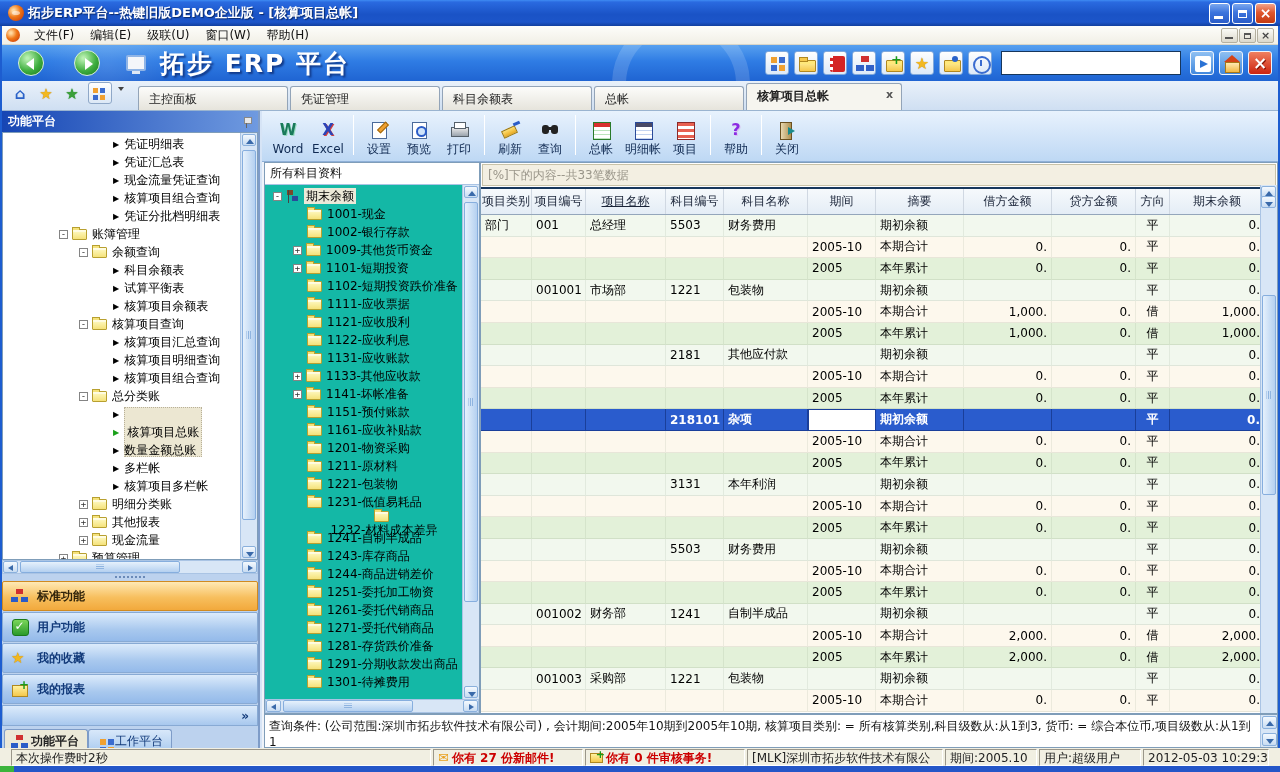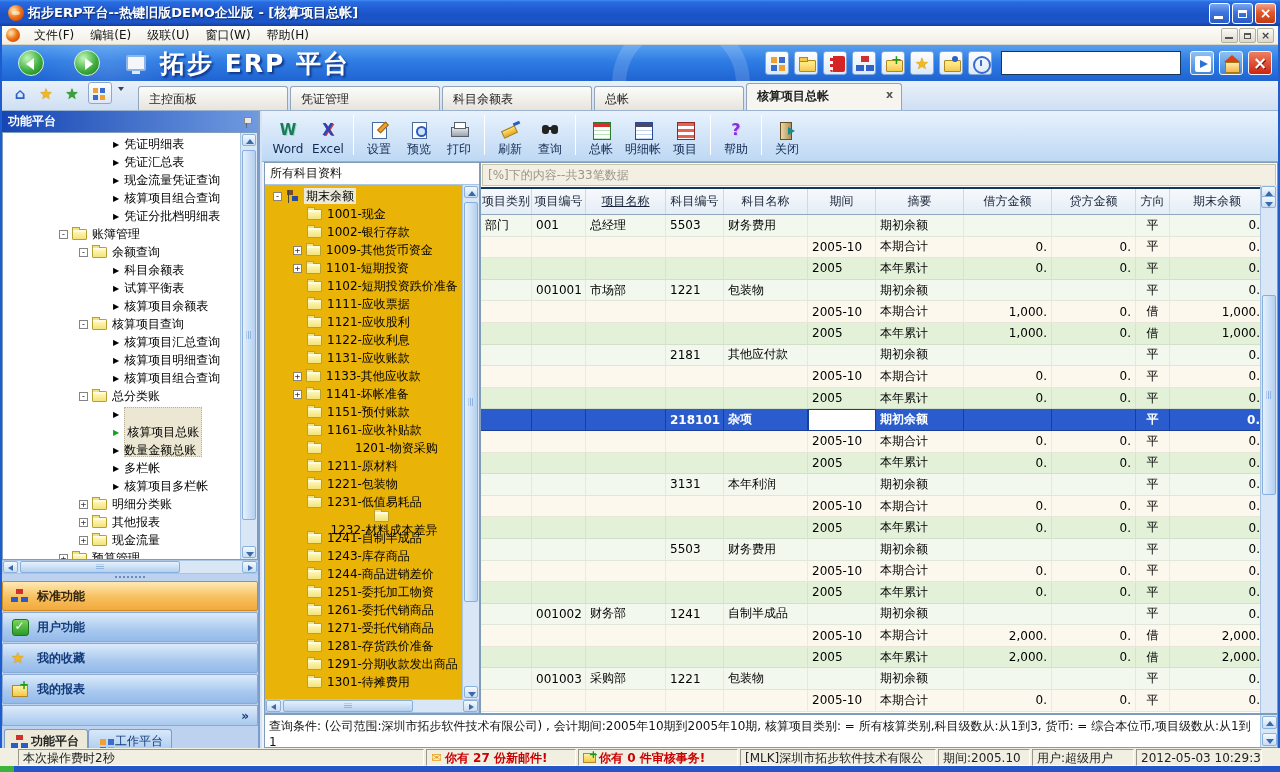--- a/index.html
+++ b/index.html
@@ -168,21 +168,21 @@
   .ti-detail::before { border-color:#2a4a9a; background:linear-gradient(180deg,#4a4a66 0 4px, transparent 4px),
     repeating-linear-gradient(180deg,#fff 0 3px,#c4d4f0 3px 4px); content:""; position:absolute; left:3px; top:2px; width:16px; height:16px; border-style:solid; border-width:1px;}
   .ti-project::before { content:""; position:absolute; left:3px; top:2px; width:16px; height:16px; border:1px solid #8a2a2a;
     background:repeating-linear-gradient(180deg,#e86050 0 3px,#fff 3px 6px); }
   .ti-help { color:#8b2be2; font-weight:bold; font-size:16px; line-height:20px; text-align:center; text-shadow:1px 1px 0 #d8c0f0;}
   .ti-exit::before { content:""; position:absolute; left:4px; top:2px; width:10px; height:16px; background:linear-gradient(90deg,#e8d8b0,#b09050); border:1px solid #6a5020; }
   .ti-exit::after { content:""; position:absolute; left:12px; top:7px; border-left:7px solid #1a8a8a; border-top:4px solid transparent; border-bottom:4px solid transparent; }
 
   .content-body { position:absolute; left:0; top:51px; width:100%; height:552px; }
   
-  .subject { position:absolute; left:2px; top:0; width:216px; height:552px; background:#eab308; border:1px solid #7f9db9; }
+  .subject { position:absolute; left:2px; top:0; width:216px; height:552px; background:#14b8a6; border:1px solid #7f9db9; }
   .subject-header { height:22px; border-bottom:1px solid #aac4e4; display:flex; align-items:center; padding:0 5px; background:#fff; color:#111; }
   .subject-tree { position:absolute; left:0; top:22px; right:0; bottom:14px; overflow:hidden; }
   .stree-items { position:absolute; left:2px; top:2px; right:18px; }
   .sitem { height:18px; display:flex; align-items:center; white-space:nowrap; }
   .sitem.root .lbl { background:#ece9d8; padding:0 2px; }
   .root-icon { width:13px; height:13px; position:relative; margin-right:5px; flex:none; }
   .root-icon::before { content:""; position:absolute; left:1px; top:0; width:6px; height:5px; background:#7a4a2a; box-shadow:5px 6px #2a4a9a; }
   .root-icon::after { content:""; position:absolute; left:2px; top:0; width:1px; height:13px; background:#444; }
   .subject-hscroll { position:absolute; left:0; bottom:0; right:0; height:14px; }
 
@@ -204,21 +204,21 @@
   .grow.selected .gcell { border-color:#1a3f9a; }
   .gcell.edit { background:#fff; border:1px solid #333; }
   .grid-vscroll { position:absolute; top:22px; right:0; width:17px; bottom:0; background:#d8e6f6; border-left:1px solid #aac4e4;}
 
   
   .querybar { position:absolute; left:2px; bottom:0; right:0; height:34px; background:#fff; border:1px solid #7f9db9; display:flex; }
   .querytext { flex:1; padding:3px 4px; color:#111; overflow:hidden; }
   .query-scroll { width:17px; border-left:1px solid #aac4e4; background:#d8e6f6; display:flex; flex-direction:column; justify-content:space-between; padding:1px;}
 
   
-  .statusbar { position:absolute; left:0; top:748px; width:1280px; height:19px; background:#f1efe2; display:flex; gap:2px; padding:1px 18px; }
+  .statusbar { position:absolute; left:0; top:748px; width:1280px; height:19px; background:#f1efe2; display:flex; gap:2px; padding:1px 11px; }
   .seg { border:1px solid; border-color:#9a968a #fff #fff #9a968a; display:flex; align-items:center; padding:0 4px; white-space:nowrap; overflow:hidden; color:#222;}
   .seg.alert { color:#cc0000; font-weight:bold; }
   .seg .mail-ic { color:#e8a020; margin-right:3px; font-size:13px; }
   .seg .audit-ic { width:13px; height:10px; background:linear-gradient(180deg,#fff2a0,#f5c84c); border:1px solid #b08820; margin-right:3px; position:relative;}
   .seg .audit-ic::after { content:"+"; position:absolute; right:-3px; top:-6px; color:#1a9a1a; font-weight:bold; font-size:11px; }
   .bottom-strip { position:absolute; left:0; top:766px; width:1280px; height:6px; background:linear-gradient(90deg,#3cb43c 0 14px,#2456c8 14px 100%); }
   .lbl { line-height:16px; }
 </style>
 </head>
 <body>
@@ -609,21 +609,21 @@
                 <span class="lbl">1141-坏帐准备</span>
               </div>
               <div class="sitem" style="padding-left: 40px;">
                 <span class="folder"></span>
                 <span class="lbl">1151-预付账款</span>
               </div>
               <div class="sitem" style="padding-left: 40px;">
                 <span class="folder"></span>
                 <span class="lbl">1161-应收补贴款</span>
               </div>
-              <div class="sitem" style="padding-left: 40px; gap: 28px;">
+              <div class="sitem" style="padding-left: 40px;">
                 <span class="folder"></span>
                 <span class="lbl">1201-物资采购</span>
               </div>
               <div class="sitem" style="padding-left: 40px;">
                 <span class="folder"></span>
                 <span class="lbl">1211-原材料</span>
               </div>
               <div class="sitem" style="padding-left: 40px;">
                 <span class="folder"></span>
                 <span class="lbl">1221-包装物</span>

